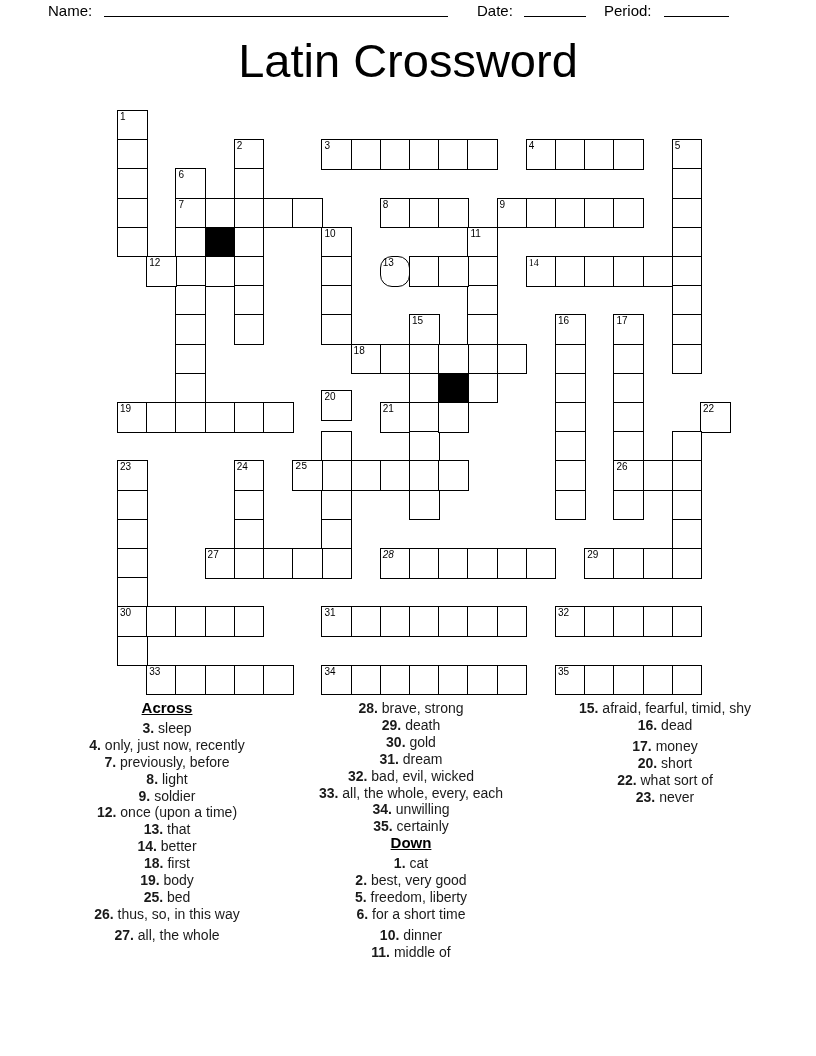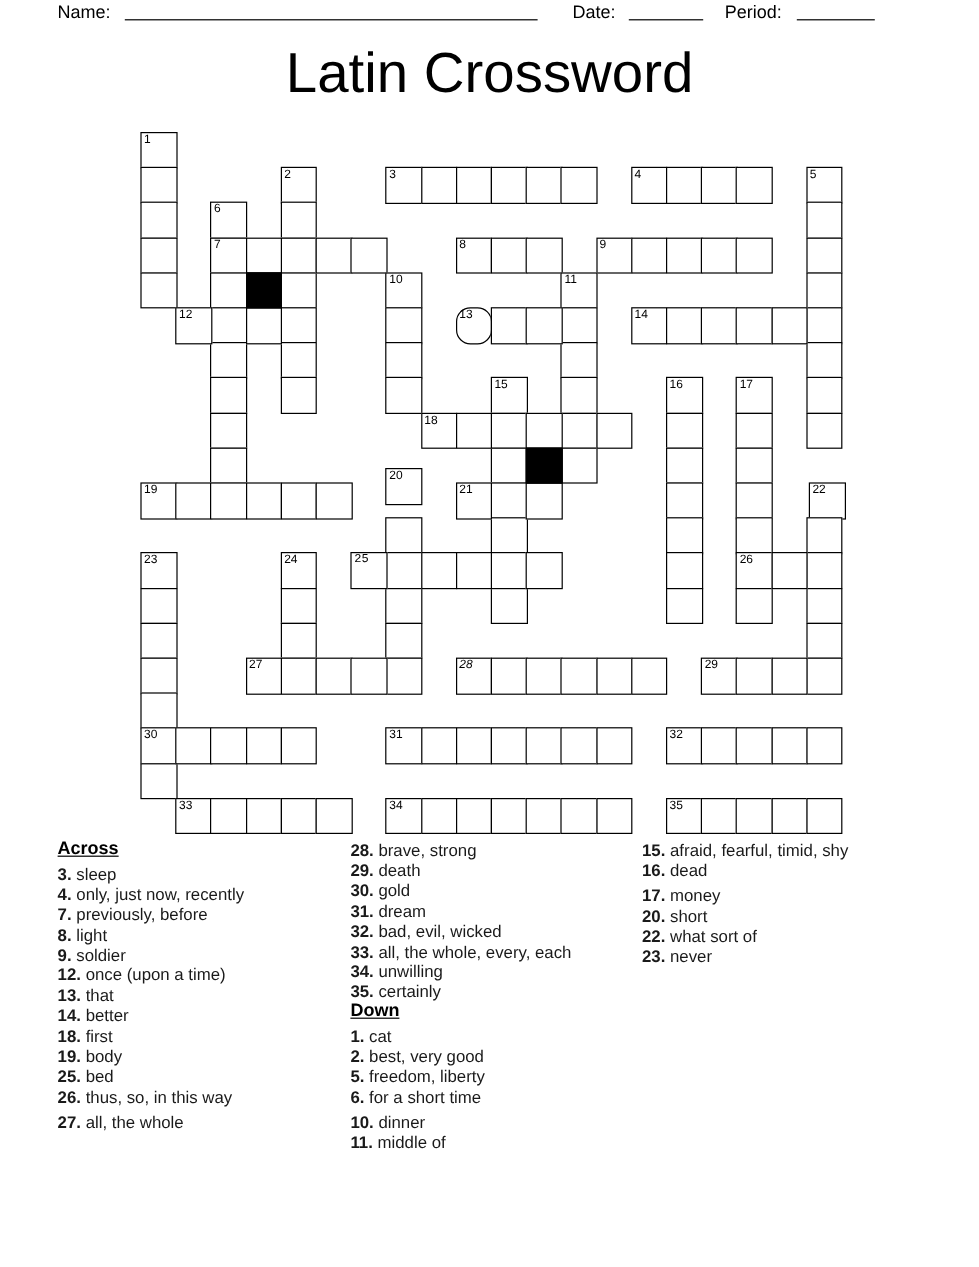--- a/index.html
+++ b/index.html
@@ -19,21 +19,21 @@
   #grid{position:absolute;left:117px;top:110px;width:588px;height:588px;}
   .cell{
     position:absolute;width:30.7px;height:30.7px;box-sizing:border-box;
     border:1.5px solid #000;background:#fff;
   }
   .cell.black{background:#000;}
   .cnum{
     position:absolute;top:0px;left:2px;font-size:10px;line-height:11px;color:#000;
   }
   
-  #clues{position:absolute;left:0;top:0;width:796px;height:1056px;pointer-events:none;}
+  #clues{position:absolute;left:0;top:0;width:796px;height:1056px;pointer-events:none;text-align:center;}
   .clue-col{position:absolute;top:700px;font-size:14px;line-height:16.9px;color:#1a1a1a;}
   .c0{left:48px;width:238px;}
   .c1{left:292px;width:238px;}
   .c2{left:535px;width:260px;}
   .clue-heading{
     font-size:15px;font-weight:bold;text-decoration:underline;
     margin:0 0 3px 0;color:#000;
   }
   .clue{white-space:nowrap;}
   .clue.gap{margin-top:4px;}
@@ -139,21 +139,21 @@
       <div class="cell" style="left: 350.4px; top: 262.8px;"></div>
       <div class="cell" style="left: 29.2px; top: 146px;">
         <span class="cnum">12</span>
       </div>
       <div class="cell" style="left: 87.6px; top: 146px;"></div>
       <div class="cell" style="left: 262.8px; top: 146px; border-radius: 12px;">
         <span class="cnum">13</span>
       </div>
       <div class="cell" style="left: 292px; top: 146px;"></div>
       <div class="cell" style="left: 321.2px; top: 146px;"></div>
-      <div class="cell" style="left: 408.8px; top: 146px;">
+      <div class="cell" style="left: 408.8px; top: 146px; font-family: Liberation Serif, serif;">
         <span class="cnum">14</span>
       </div>
       <div class="cell" style="left: 438px; top: 146px;"></div>
       <div class="cell" style="left: 467.2px; top: 146px;"></div>
       <div class="cell" style="left: 496.4px; top: 146px;"></div>
       <div class="cell" style="left: 525.6px; top: 146px;"></div>
       <div class="cell" style="left: 292px; top: 204.4px;">
         <span class="cnum">15</span>
       </div>
       <div class="cell" style="left: 292px; top: 233.6px;"></div>
@@ -201,21 +201,21 @@
       </div>
       <div class="cell" style="left: 204.4px; top: 321.2px;"></div>
       <div class="cell" style="left: 204.4px; top: 350.4px;"></div>
       <div class="cell" style="left: 204.4px; top: 379.6px;"></div>
       <div class="cell" style="left: 204.4px; top: 408.8px;"></div>
       <div class="cell" style="left: 204.4px; top: 438px;"></div>
       <div class="cell" style="left: 262.8px; top: 292px;">
         <span class="cnum">21</span>
       </div>
       <div class="cell" style="left: 321.2px; top: 292px;"></div>
-      <div class="cell" style="left: 557px; top: 292px;">
+      <div class="cell" style="left: 583px; top: 292px;">
         <span class="cnum">22</span>
       </div>
       <div class="cell" style="left: 554.8px; top: 321.2px;"></div>
       <div class="cell" style="left: 554.8px; top: 350.4px;"></div>
       <div class="cell" style="left: 554.8px; top: 379.6px;"></div>
       <div class="cell" style="left: 554.8px; top: 408.8px;"></div>
       <div class="cell" style="left: 554.8px; top: 438px;"></div>
       <div class="cell" style="left: 0px; top: 350.4px;">
         <span class="cnum">23</span>
       </div>

